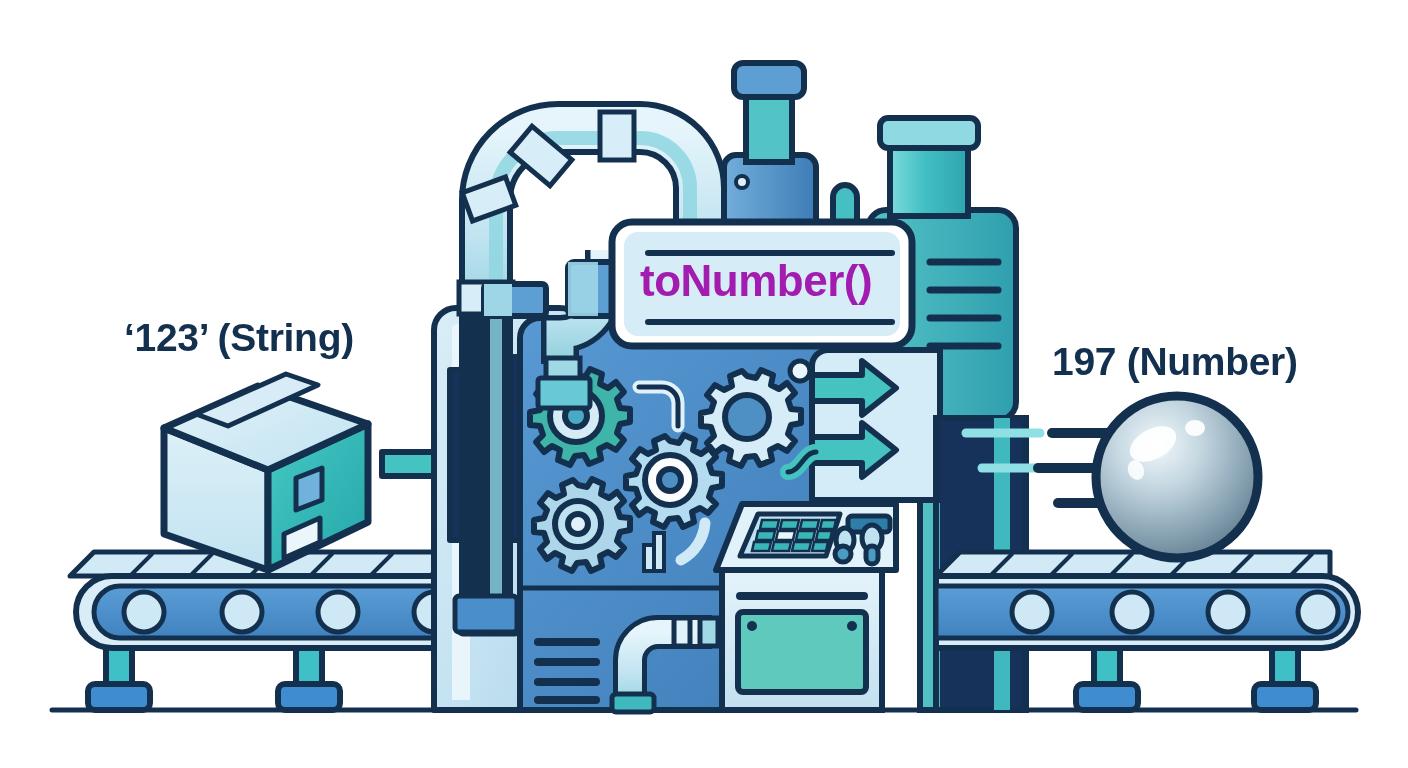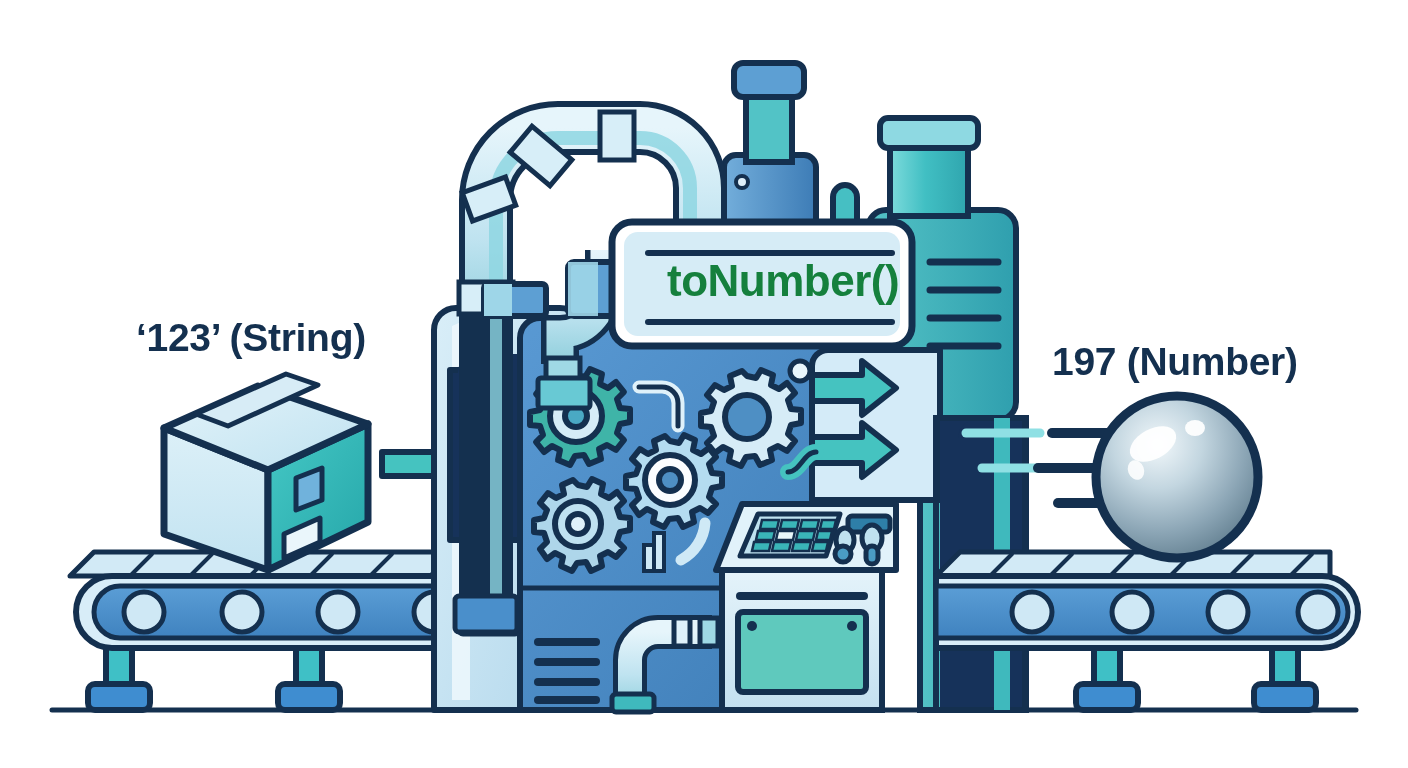--- a/index.html
+++ b/index.html
@@ -27,37 +27,35 @@
     position: absolute;
     color: #14304f;
     font-weight: 700;
     white-space: nowrap;
     letter-spacing: -0.3px;
   }
   #label-input {
     left: 124px;
     top: 316px;
     font-size: 39px;
-    margin-left: 12px;
   }
   #label-output {
     left: 1052px;
     top: 340px;
     font-size: 39px;
   }
   #label-machine {
     position: absolute;
     left: 640px;
     top: 256px;
     font-size: 44px;
     font-weight: 700;
-    color: #15803d;
+    color: #a21caf;
     letter-spacing: -0.5px;
     white-space: nowrap;
-    margin-left: 27px;
   }
 </style>
 </head>
 <body>
 
 <div id="stage">
 
   <svg id="scene" viewBox="0 0 1408 768">
     <defs>
       <linearGradient id="gradBoxTop" x1="0" y1="0" x2="1" y2="1">

